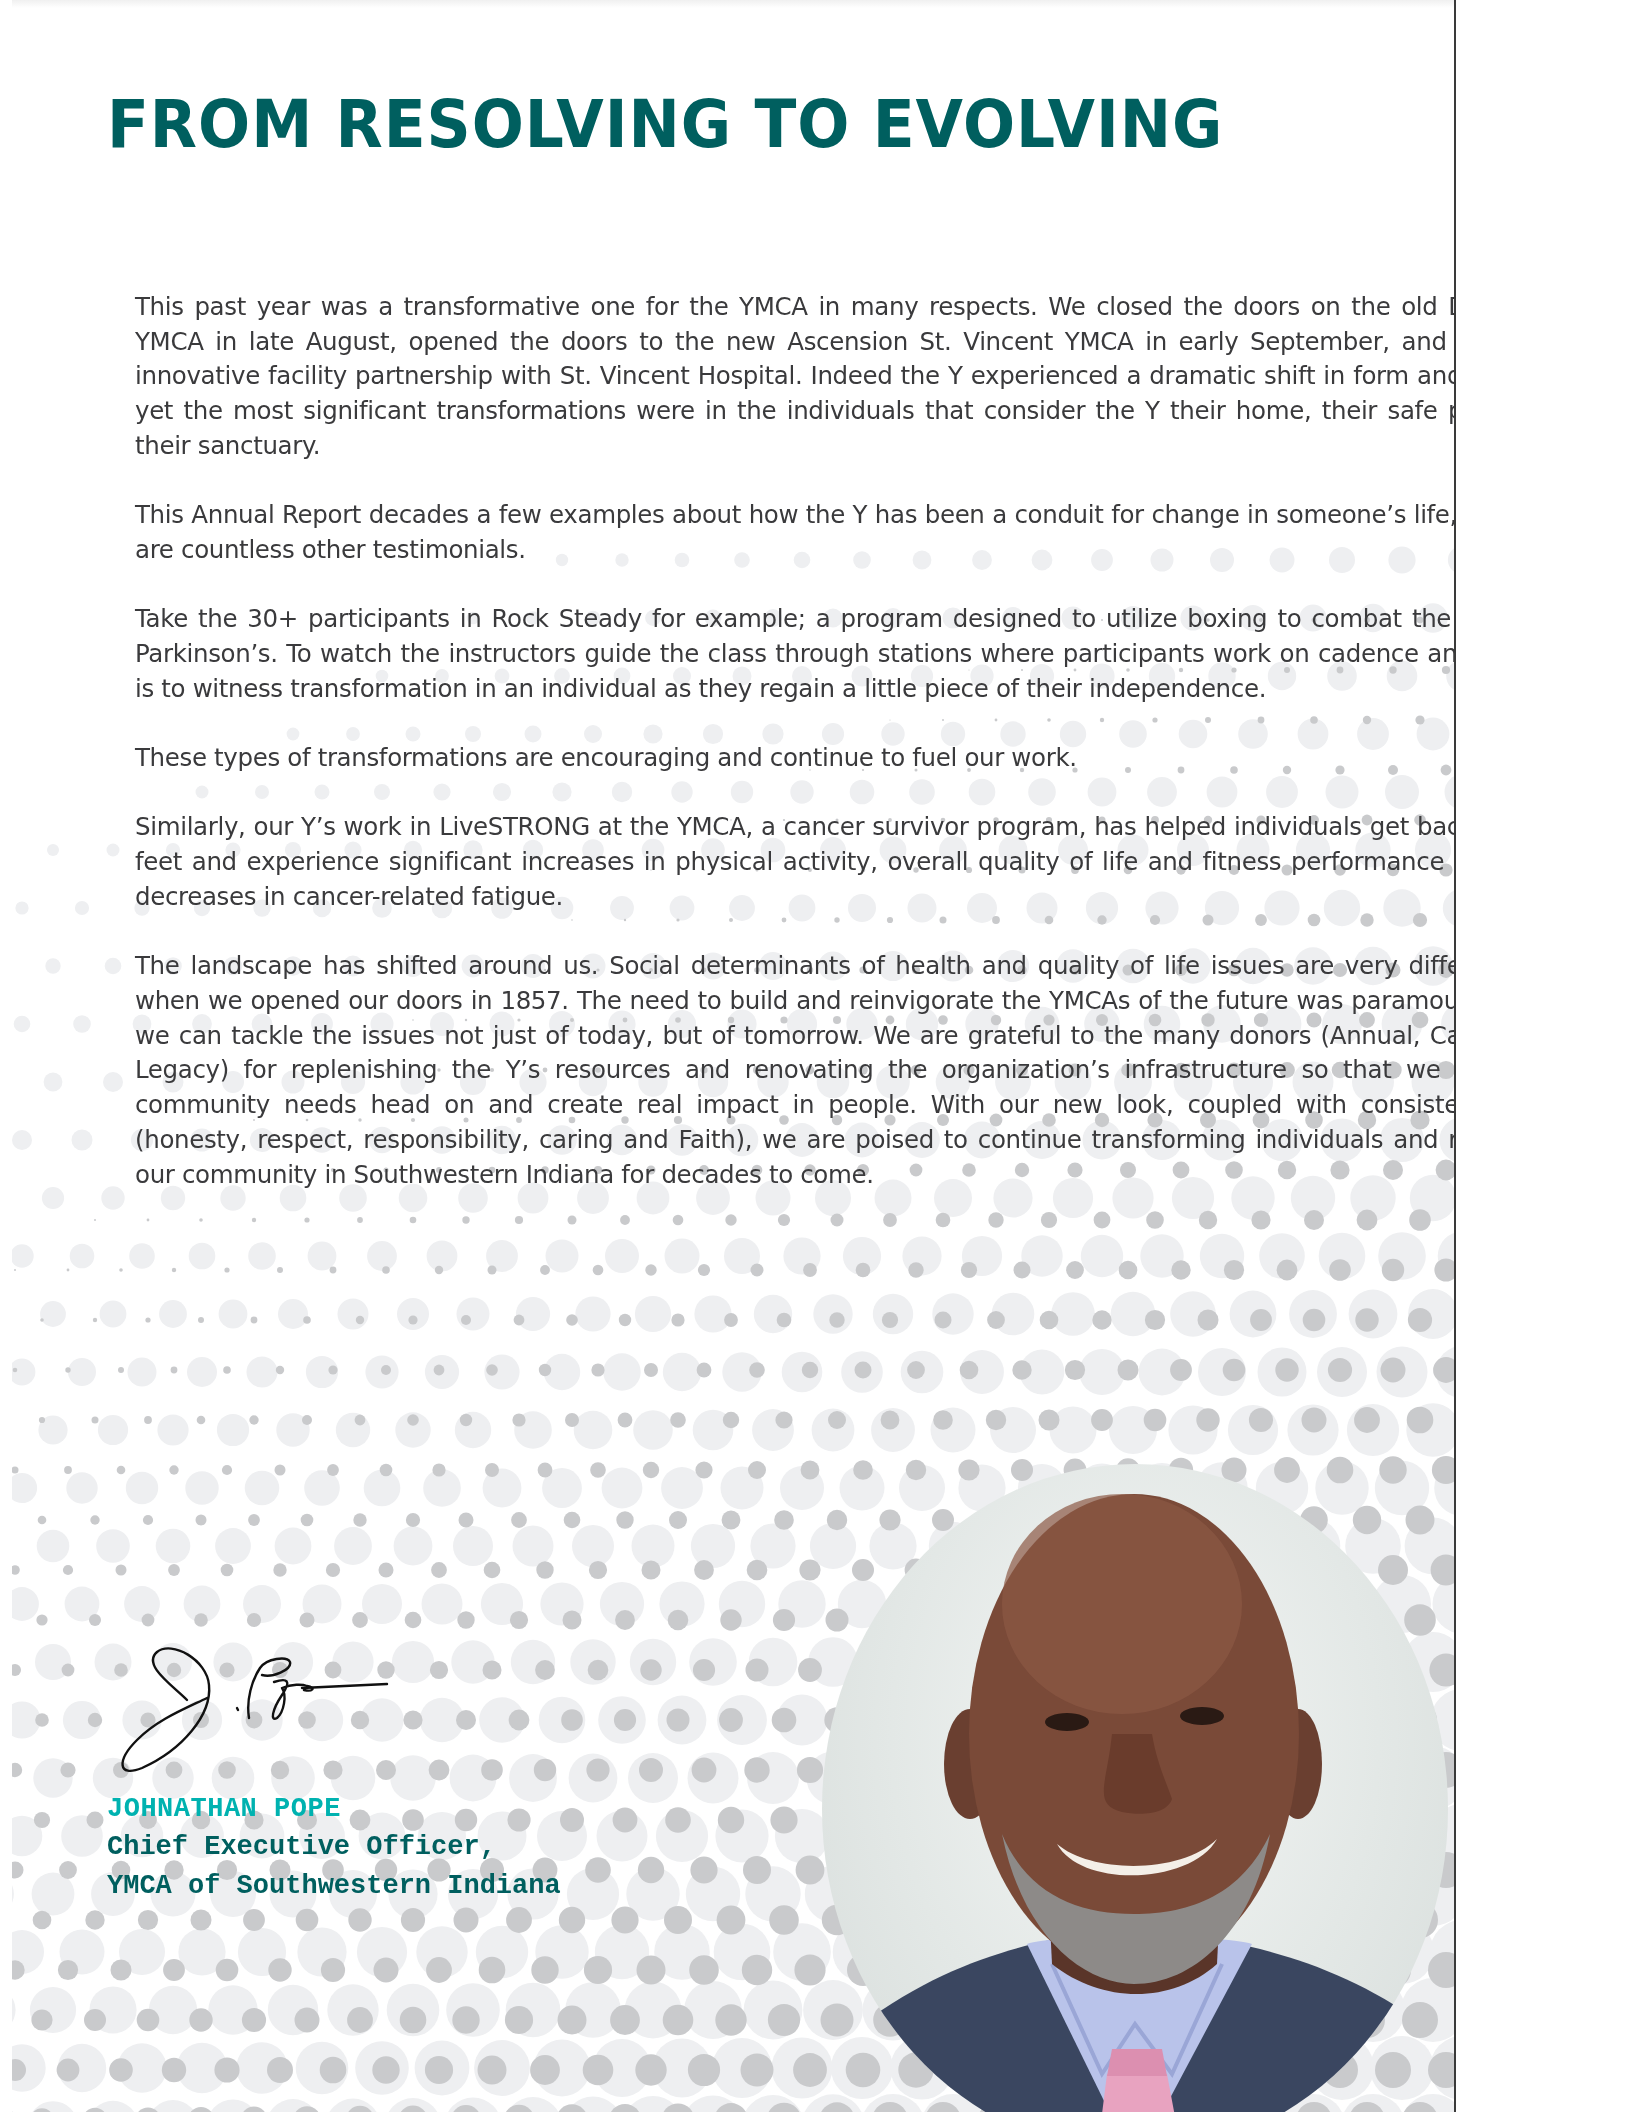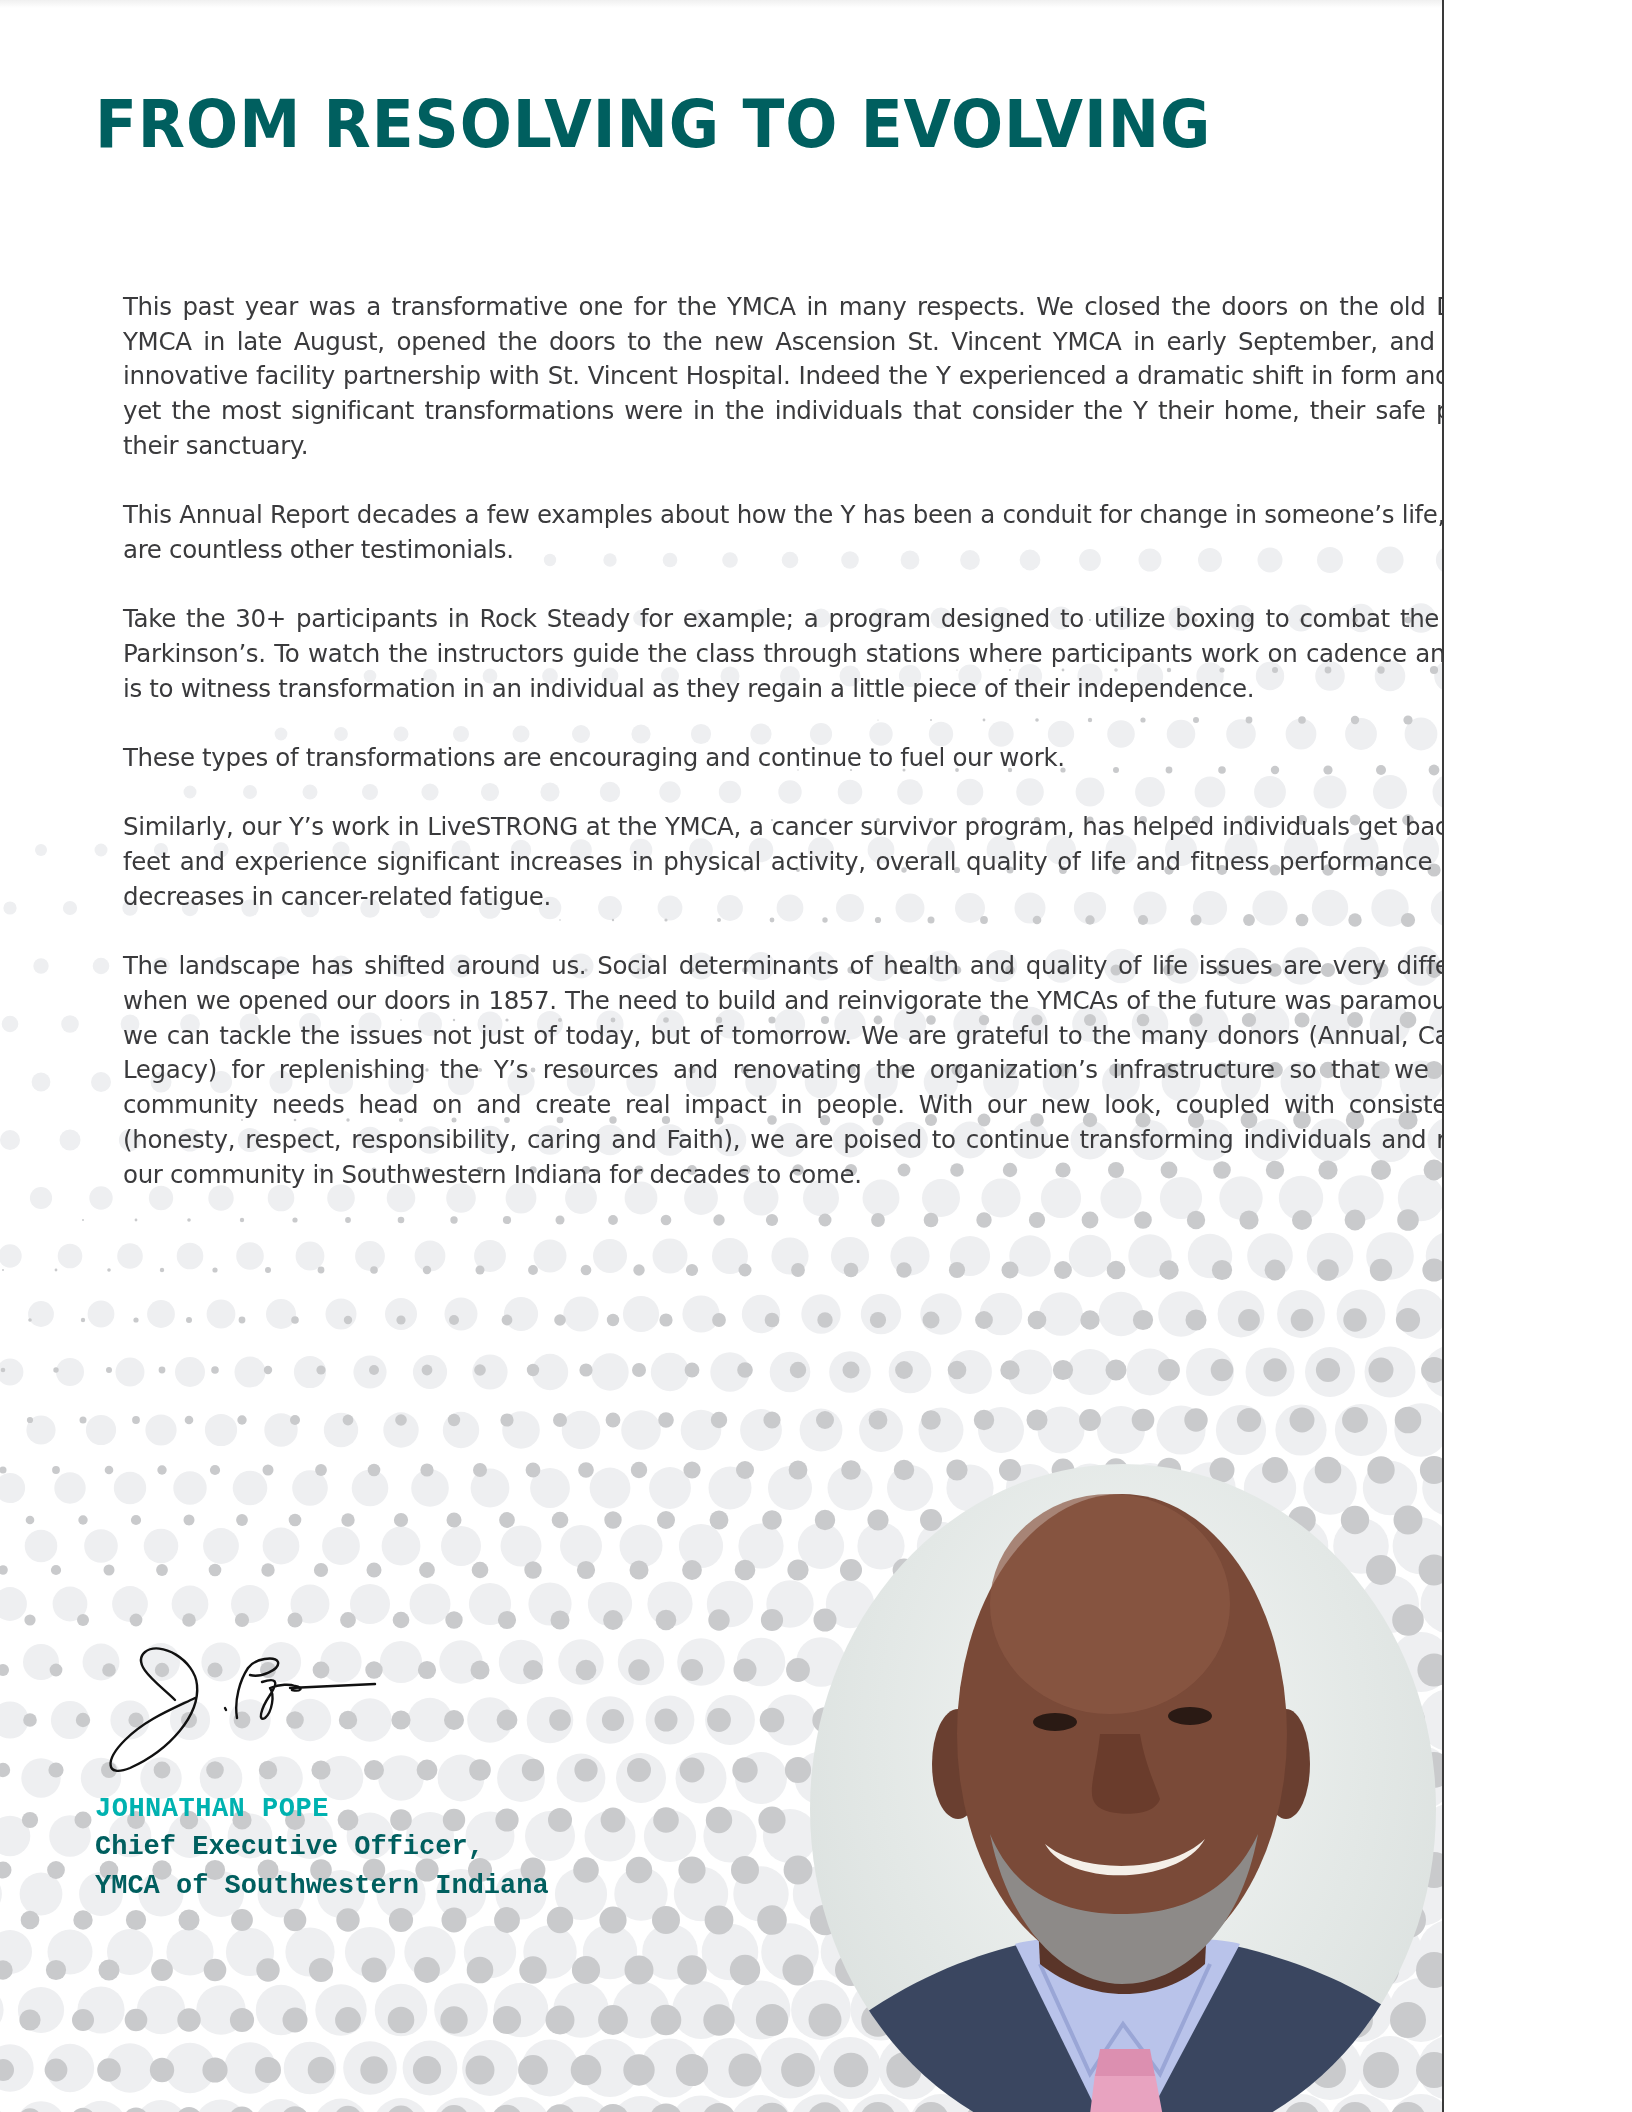--- a/index.html
+++ b/index.html
@@ -1,17 +1,17 @@
 <!DOCTYPE html>
 <html><head>
   <meta charset="utf-8">
   <style>
     html, body { margin: 0; padding: 0; background: #ffffff; }
     body { width: 1632px; height: 2112px; position: relative; overflow: hidden; }
-    .page { position: absolute; left: 0; top: 0; width: 1444px; height: 2112px; background: #ffffff; overflow: hidden; }
+    .page { position: absolute; left: 12px; top: 0; width: 1444px; height: 2112px; background: #ffffff; overflow: hidden; }
     .top-shade { position: absolute; left: 0; top: 0; width: 1632px; height: 8px;
       background: linear-gradient(#f0f0f0, rgba(255,255,255,0)); z-index: 5; }
     .right-rule { position: absolute; right: 0; top: 0; width: 2px; height: 2112px; background: #3a3a3a; z-index: 6; }
     #dots { position: absolute; left: 0; top: 0; width: 1632px; height: 2112px; z-index: 1; }
     .title { position: absolute; left: 95px; top: 86px; margin: 0; z-index: 3;
       font-family: "DejaVu Sans", sans-serif; font-weight: bold; font-size: 66px;
       letter-spacing: 1px; color: #005f5f; transform: scaleX(0.93); transform-origin: left top; }
     .body-text { position: absolute; left: 95px; top: 290px; width: 1440px; z-index: 3;
       font-family: "DejaVu Sans", sans-serif; font-size: 24.5px; line-height: 34.7px; color: #3a3a3c; margin-left: 28px; }
     .body-text p { margin: 0 0 34.7px 0; text-align: justify; text-align-last: left; letter-spacing: -0.35px; }

